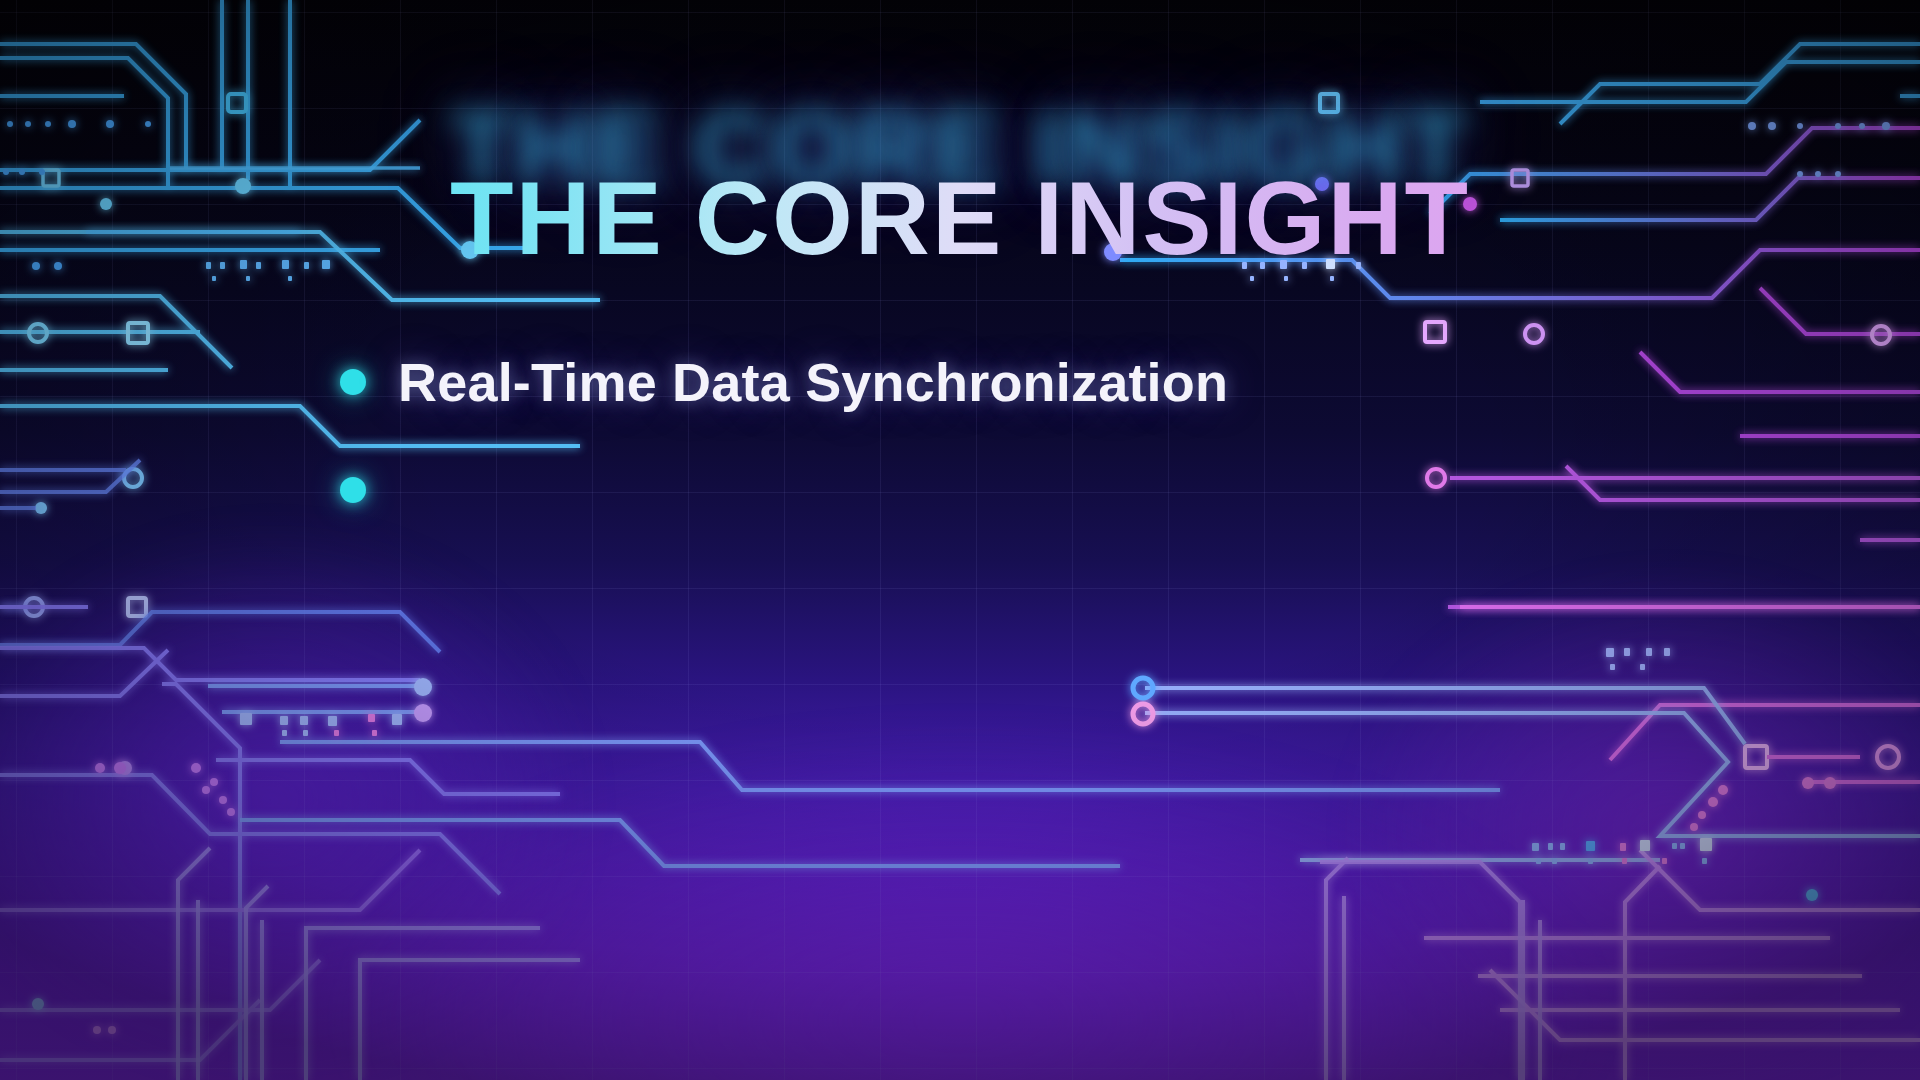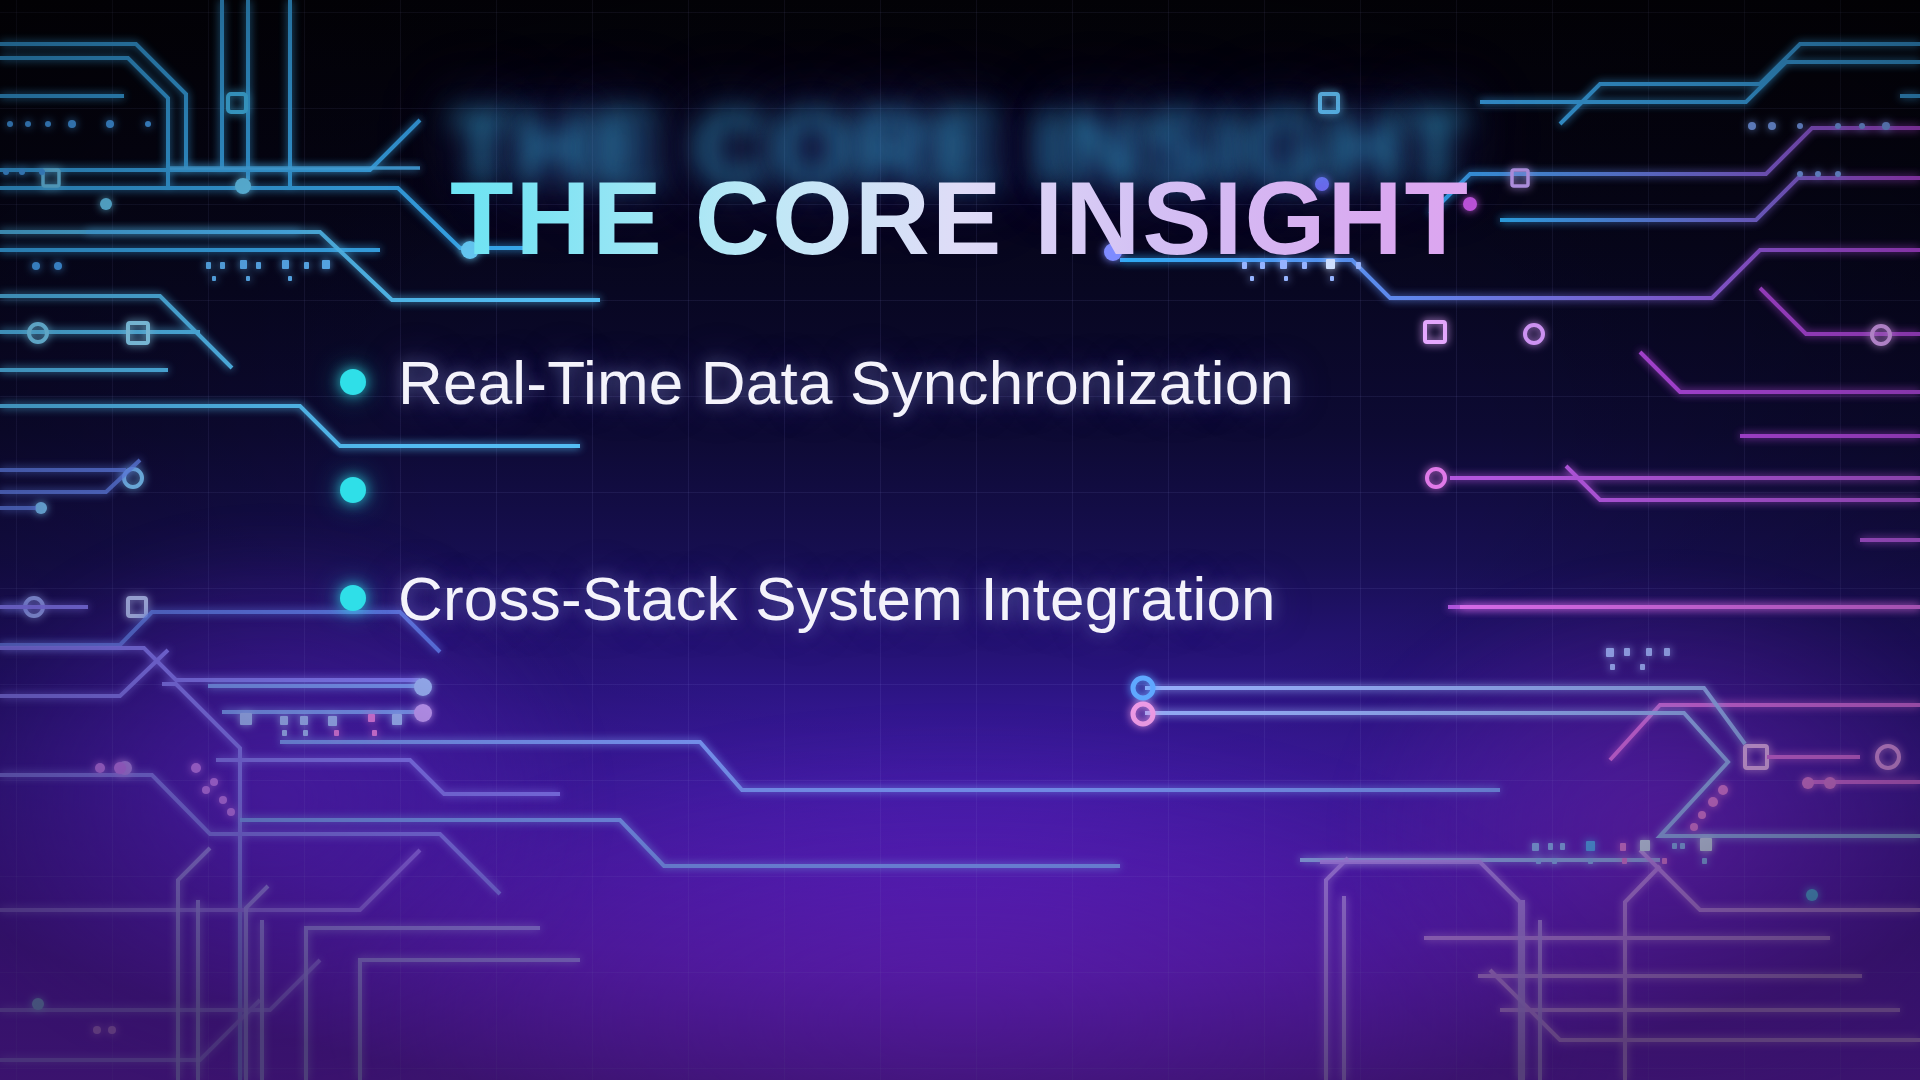--- a/index.html
+++ b/index.html
@@ -144,22 +144,22 @@
   .bullet-dot {
     width: 26px;
     height: 26px;
     border-radius: 50%;
     background: #2fdfe8;
     box-shadow: 0 0 14px rgba(47,223,232,0.85), 0 0 30px rgba(47,223,232,0.45);
     flex: 0 0 auto;
     margin-right: 32px;
   }
   .bullet-text {
-    font-size: 62px;
-    font-weight: 400;
+    font-size: 54px;
+    font-weight: 700;
     color: #f4f3fb;
     letter-spacing: 0.2px;
     white-space: nowrap;
     text-shadow:
       0 0 16px rgba(170,190,255,0.45),
       0 0 40px rgba(120,90,240,0.35);
   }
 </style>
 </head>
 <body>
@@ -471,20 +471,16 @@
     <h1 class="slide-title">THE CORE INSIGHT</h1>
 
     <ul class="bullets" style="list-style:none;margin:0;padding:0;">
       <li class="bullet-row">
         <span class="bullet-dot"></span>
         <span class="bullet-text">Real-Time Data Synchronization</span>
       </li>
       <li class="bullet-row">
         <span class="bullet-dot"></span>
       </li>
-      <li class="bullet-row">
-        <span class="bullet-dot"></span>
-        <span class="bullet-text">Cross-Stack System Integration</span>
-      </li>
     </ul>
 
   </div>
 </div>
 
 </body></html>

